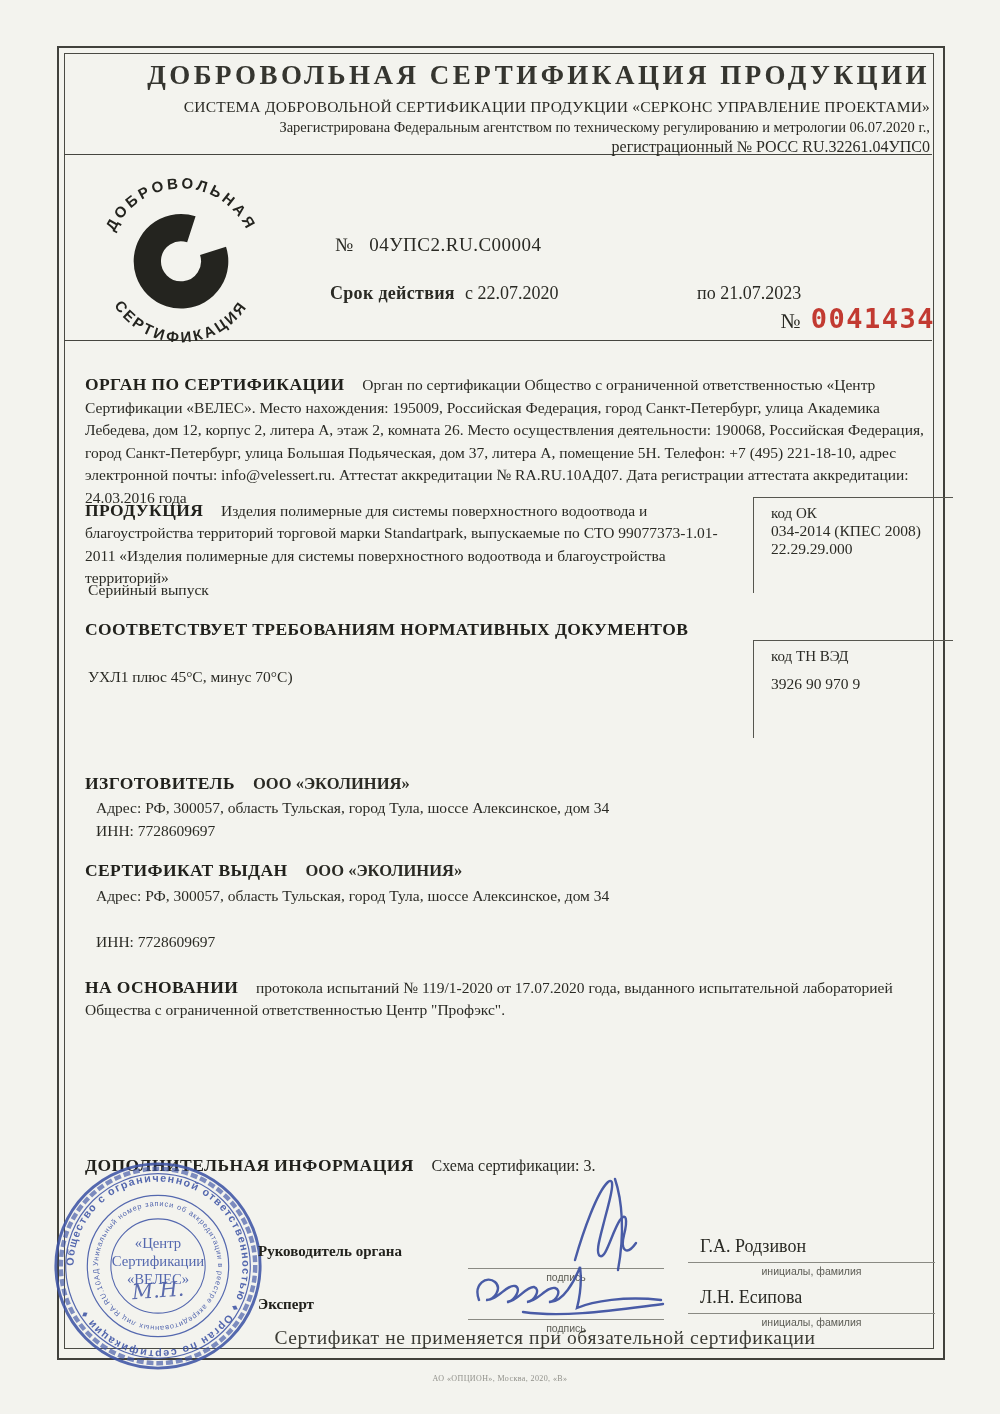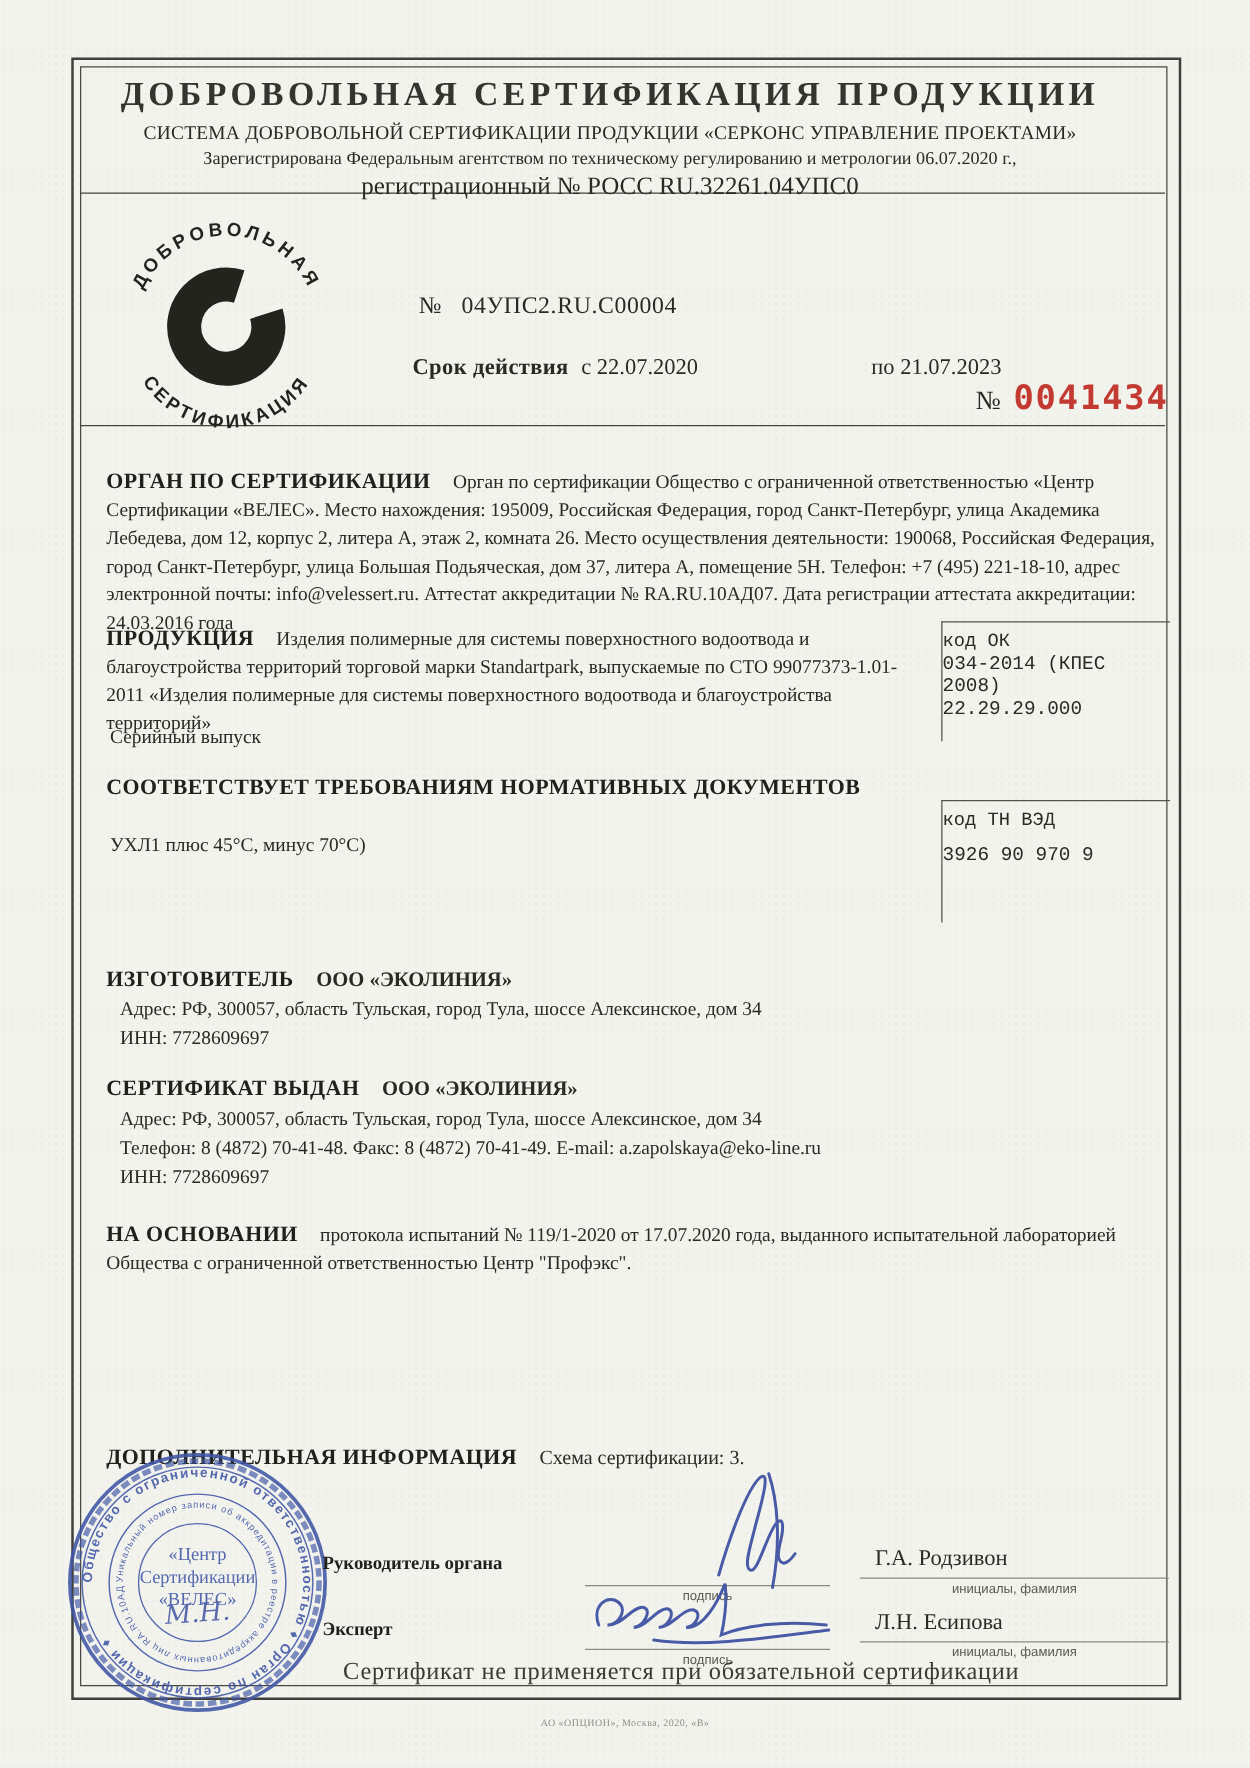--- a/index.html
+++ b/index.html
@@ -11,45 +11,45 @@
     background-size:6px 6px;
     font-family:"Liberation Serif", serif;
     color:#2a2a24;overflow:hidden;
   }
   .abs{position:absolute;}
   
   .frame-outer{left:57px;top:46px;width:884px;height:1310px;border:2px solid #41413c;pointer-events:none;}
   .frame-inner{left:64px;top:53px;width:868px;height:1294px;border:1.2px solid #4a4a44;pointer-events:none;}
   .hline{height:0;border-top:1.6px solid #45453f;}
   
-  .sys-header{left:58px;top:60px;width:860px;text-align:center;}
+  .sys-header{left:70px;top:60px;width:860px;text-align:right;}
   .sys-line1{font-size:27px;font-weight:700;letter-spacing:3.5px;color:#35352f;}
   .sys-line2{font-size:15.5px;margin-top:7px;letter-spacing:0.2px;}
   .sys-line3{font-size:14.5px;margin-top:3px;}
-  .sys-line4{font-size:20px;margin-top:2px;}
+  .sys-line4{font-size:16px;margin-top:2px;}
   
   .main-title{left:275px;top:162px;width:665px;text-align:center;
     font-family:"Liberation Sans", sans-serif;font-size:45px;font-weight:700;
     color:#31312c;letter-spacing:0.5px;-webkit-text-stroke:1.1px #31312c;}
   .cert-no{left:335px;top:234px;font-size:19px;}
   .cert-no .num{margin-left:16px;letter-spacing:0.5px;}
   .validity-left{left:330px;top:283px;font-size:18px;}
   .validity-left b{letter-spacing:0.3px;}
   .validity-left .from{margin-left:10px;}
   .validity-to{left:697px;top:283px;font-size:18px;}
   .blank-no{left:690px;top:303px;width:245px;text-align:right;font-size:21px;}
   .blank-no .red{font-family:"DejaVu Sans Mono", monospace;font-weight:700;font-size:27px;
     color:#c23a31;letter-spacing:1.5px;margin-left:10px;}
   
   .para{font-size:15.5px;line-height:22.5px;text-align:left;}
   .lbl{font-weight:700;font-size:17.5px;letter-spacing:0.4px;color:#21211c;padding-right:14px;}
   .organ{left:85px;top:347px;width:852px;margin-top:26px;}
   .production{left:85px;top:483px;width:658px;}
   .serial{left:88px;top:581px;font-size:15.5px;}
-  .codebox{border-top:1.3px solid #56564f;border-left:1.3px solid #56564f;padding:7px 0 0 0;font-size:15.5px;font-family:Liberation Mono, monospace;}
+  .codebox{border-top:1.3px solid #56564f;border-left:1.3px solid #56564f;padding:7px 0 0 17px;font-size:15.5px;}
   .codebox .cb-label{font-size:15px;}
   .box-ok{left:753px;top:497px;width:182px;height:88px;}
   .box-tnved{left:753px;top:640px;width:182px;height:90px;}
   .box-tnved .cb-value{margin-top:10px;}
   .conf-label{left:85px;top:619px;}
   .conf-line1{left:88px;top:645px;font-size:15.5px;}
   .conf-line2{left:88px;top:668px;font-size:15.5px;}
   .mfr-head{left:85px;top:773px;}
   .name-bold{font-weight:700;font-size:16.5px;}
   .sub-line{font-size:15.5px;}
@@ -162,21 +162,20 @@
     <span class="name-bold">ООО «ЭКОЛИНИЯ»</span>
   </div>
   <div class="abs sub-line mfr-addr">Адрес: РФ, 300057, область Тульская, город Тула, шоссе Алексинское, дом 34</div>
   <div class="abs sub-line mfr-inn">ИНН: 7728609697</div>
 
   <div class="abs iss-head">
     <span class="lbl">СЕРТИФИКАТ ВЫДАН</span>
     <span class="name-bold">ООО «ЭКОЛИНИЯ»</span>
   </div>
   <div class="abs sub-line iss-addr">Адрес: РФ, 300057, область Тульская, город Тула, шоссе Алексинское, дом 34</div>
-  <div class="abs sub-line iss-phone">Телефон: 8 (4872) 70-41-48. Факс: 8 (4872) 70-41-49. E-mail: a.zapolskaya@eko-line.ru</div>
   <div class="abs sub-line iss-inn">ИНН: 7728609697</div>
 
   <p class="abs para basis">
     <span class="lbl">НА ОСНОВАНИИ</span>
     <span>протокола испытаний № 119/1-2020 от 17.07.2020 года, выданного испытательной лабораторией Общества с ограниченной ответственностью Центр "Профэкс".</span>
   </p>
 
   <p class="abs para additional">
     <span class="lbl">ДОПОЛНИТЕЛЬНАЯ ИНФОРМАЦИЯ</span>
     <span class="txt">Схема сертификации: 3.</span>

